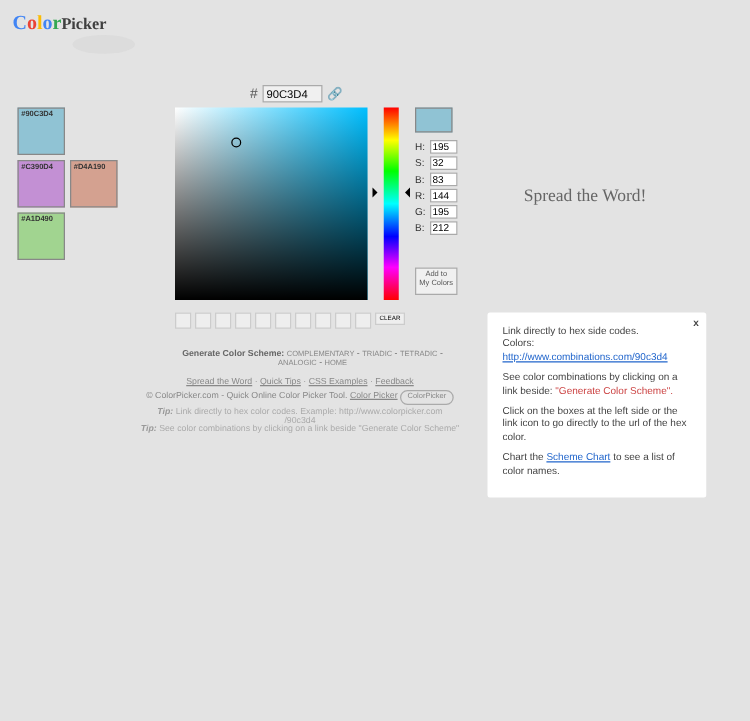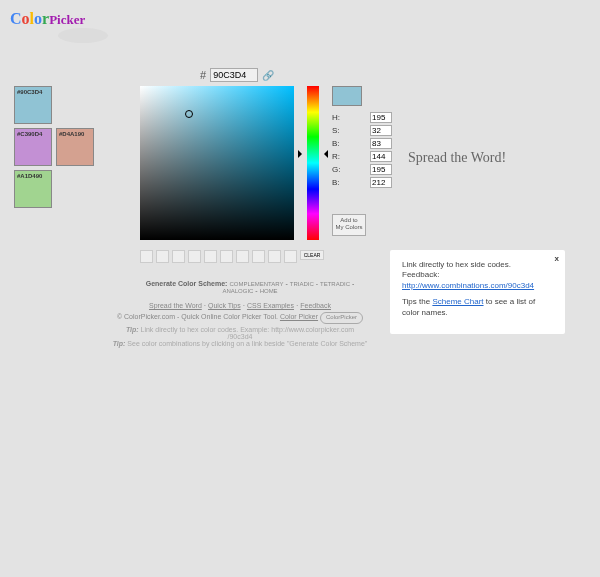--- a/index.html
+++ b/index.html
@@ -1,48 +1,48 @@
 <!DOCTYPE html>
 <html><head>
 <meta charset="utf-8">
 <style>
 * { margin: 0; padding: 0; box-sizing: border-box; }
 body { width: 600px; height: 577px; background: #e3e3e3; font-family: Arial, sans-serif; font-size: 10px; color: #555; overflow: hidden; }
 .logo-area { position: absolute; top: 10px; left: 10px; width: 120px; height: 30px; }
 .logo-text { font-family: Georgia, serif; font-size: 16px; font-weight: bold; }
-.lC { color: #4285f4; } .lO { color: #ea4335; } .lL { color: #fbbc05; } .lO2 { color: #4285f4; } .lR { color: #34a853; } .lRest { color: #a21caf; font-size: 13px; }
+.lC { color: #4285f4; } .lO { color: #ea4335; } .lL { color: #fbbc05; } .lO2 { color: #4285f4; } .lR { color: #34a853; } .lRest { color: #404040; font-size: 13px; }
 .logo-cloud { position: absolute; top: 18px; left: 48px; width: 50px; height: 15px; background: #d8d8d8; border-radius: 50%; opacity: 0.7; }
 .swatches { position: absolute; left: 14px; top: 86px; }
 .swatch { width: 38px; height: 38px; border: 1px solid #888; margin-bottom: 4px; display: inline-block; vertical-align: top; font-size: 6px; font-weight: bold; color: #333; padding: 2px; cursor: pointer; }
 .sw-row2 { display: flex; gap: 4px; }
 .picker { position: absolute; left: 140px; top: 86px; width: 154px; height: 154px; background: linear-gradient(to bottom, rgba(0,0,0,0) 0%, #000 100%), linear-gradient(to right, #fff 0%, #00bfff 100%); cursor: crosshair; }
 .picker-handle { position: absolute; width: 8px; height: 8px; border: 1px solid #000; border-radius: 50%; background: transparent; }
 .hex-area { position: absolute; left: 200px; top: 68px; font-size: 11px; display: flex; align-items: center; gap: 4px; }
 .hex-input { width: 48px; height: 14px; font-size: 9px; background: #f0f0f0; border: 1px solid #aaa; padding: 0 2px; }
 .link-icon { font-size: 10px; color: #888; cursor: pointer; }
 .hue-bar { position: absolute; left: 307px; top: 86px; width: 12px; height: 154px; background: linear-gradient(to bottom, #f00 0%, #ff0 17%, #0f0 33%, #0ff 50%, #00f 67%, #f0f 83%, #f00 100%); cursor: pointer; }
 .hue-arrow-l { position: absolute; left: 298px; top: 150px; border: 4px solid transparent; border-left-color: #000; }
 .hue-arrow-r { position: absolute; left: 320px; top: 150px; border: 4px solid transparent; border-right-color: #000; }
 .preview { position: absolute; left: 332px; top: 86px; width: 30px; height: 20px; border: 1px solid #888; }
 .inputs { position: absolute; left: 332px; top: 112px; }
 .inp-row { display: flex; align-items: center; margin-bottom: 2px; }
 .inp-row label { width: 12px; font-size: 8px; color: #333; }
-.inp-row input { width: 22px; height: 11px; font-size: 8px; border: 1px solid #aaa; padding: 0 1px; margin-left: 26px; }
+.inp-row input { width: 22px; height: 11px; font-size: 8px; border: 1px solid #aaa; padding: 0 1px; }
 .add-btn { position: absolute; left: 332px; top: 214px; width: 34px; height: 22px; background: #f0f0f0; border: 1px solid #aaa; font-size: 6px; text-align: center; padding-top: 2px; cursor: pointer; line-height: 1.2; }
 .history { position: absolute; left: 140px; top: 250px; display: flex; gap: 3px; }
 .hist-box { width: 13px; height: 13px; background: #eee; border: 1px solid #ccc; cursor: pointer; }
 .clear-btn { width: 24px; height: 10px; font-size: 5px; background: #eee; border: 1px solid #ccc; cursor: pointer; }
 .gen-scheme { position: absolute; left: 140px; top: 280px; font-size: 7px; color: #666; text-align: center; width: 220px; }
 .gen-scheme a { color: #888; text-decoration: none; font-size: 6px; }
 .footer-links { position: absolute; left: 100px; top: 300px; width: 280px; text-align: center; font-size: 7px; color: #888; line-height: 1.6; }
 .footer-links a { color: #888; }
 .cp-btn { display: inline-block; border: 1px solid #aaa; border-radius: 7px; padding: 0 5px; font-size: 6px; }
 .tips-area { position: absolute; left: 100px; top: 326px; width: 280px; text-align: center; font-size: 7px; color: #aaa; }
 .tips-area b { color: #999; font-style: italic; }
-.spread { position: absolute; left: 408px; top: 150px; font-family: Georgia, serif; font-size: 14px; color: #666; text-align: center; }
+.spread { position: absolute; left: 419px; top: 150px; font-family: Georgia, serif; font-size: 14px; color: #666; text-align: center; }
 .info-box { position: absolute; left: 390px; top: 250px; width: 175px; background: #fff; padding: 10px 12px; font-size: 8px; color: #444; line-height: 1.3; border-radius: 2px; }
 .info-box .close { position: absolute; right: 6px; top: 4px; font-weight: bold; cursor: pointer; font-size: 8px; }
 .info-box a { color: #2266cc; }
 .info-box .red { color: #c44; }
 .info-box p { margin-bottom: 6px; }
 </style>
 </head>
 <body>
 
 <div class="logo-area">
@@ -140,15 +140,17 @@
   <b>Tip:</b>
   <span>See color combinations by clicking on a link beside</span>
   <span>"Generate Color Scheme"</span>
 </div>
 
 <div class="spread">Spread the Word!</div>
 
 <div class="info-box">
   <span class="close">x</span>
   <p><span>Link directly to hex side codes.</span><br>
-     <span>Feedback: </span><a href="#">http://www.combinations.com/90c3d4</a></p>
-  <p><span>Tips the </span><a href="#">Scheme Chart</a><span> to see a list of color names.</span></p>
+     <span>Colors: </span><a href="#">http://www.combinations.com/90c3d4</a></p>
+  <p><span>See color combinations by clicking on a link beside: </span><span class="red">"Generate Color Scheme".</span></p>
+  <p>Click on the boxes at the left side or the link icon to go directly to the url of the hex color.</p>
+  <p><span>Chart the </span><a href="#">Scheme Chart</a><span> to see a list of color names.</span></p>
 </div>
 
 </body></html>

